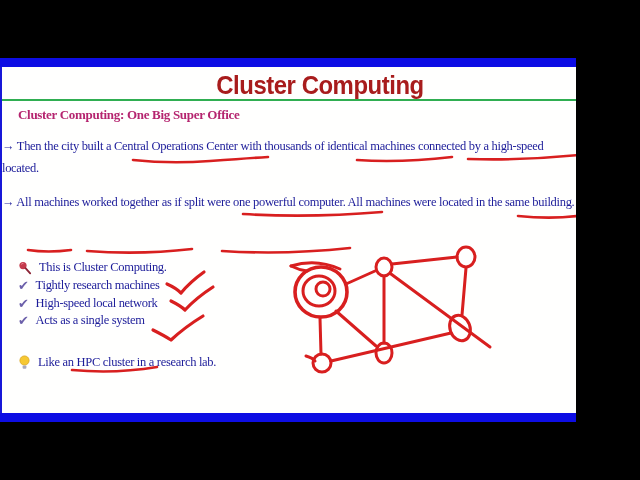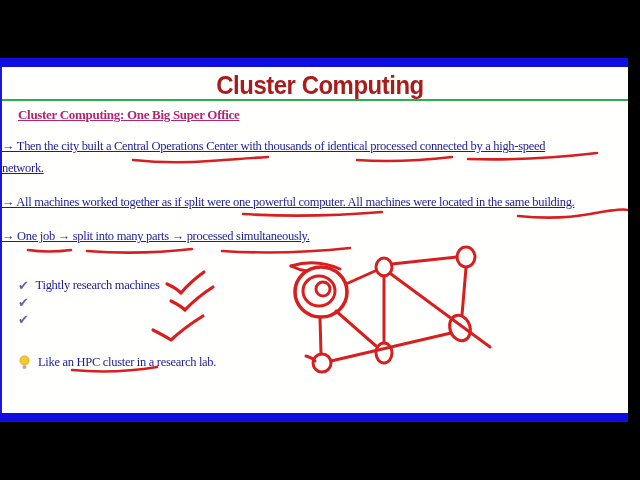--- a/index.html
+++ b/index.html
@@ -1,34 +1,34 @@
 <!DOCTYPE html>
 <html><head>
 <meta charset="utf-8">
 <style>
   html,body{margin:0;padding:0;}
   body{width:640px;height:480px;background:#000;font-family:"Liberation Serif","DejaVu Serif",serif;}
-  #stage{position:relative;width:628px;height:480px;overflow:hidden;background:#000;}
+  #stage{position:relative;width:576px;height:480px;overflow:hidden;background:#000;}
 
   .bar-black{position:absolute;left:0;width:640px;background:#000;}
   #top-black{top:0;height:57px;}
   #bottom-black{top:422px;height:58px;}
   .bar-blue{position:absolute;left:0;width:640px;height:9px;}
   #top-blue{top:58px;}
   #bottom-blue{top:413px;}
 
   #content{position:absolute;top:67px;left:0;width:640px;height:346px;background:#fffffe;
            border-left:2px solid #1818d8;border-right:2px solid #1818d8;box-sizing:border-box;}
 
   #page-title{position:absolute;top:3px;left:0;width:636px;text-align:center;
               font-family:"Liberation Sans","DejaVu Sans",sans-serif;font-weight:700;
               font-size:26px;letter-spacing:-0.5px;transform:scaleX(0.92);}
   #green-divider{position:absolute;top:32px;left:0;width:636px;height:2px;background:#2fae51;}
 
-  .line{position:absolute;white-space:nowrap;font-size:12.5px;letter-spacing:-0.3px;color:#1c1c99;text-decoration:underline;}
+  .line{position:absolute;white-space:nowrap;font-size:12.5px;letter-spacing:-0.3px;color:#1c1c99;}
   #subtitle{top:40px;left:16px;font-weight:600;font-size:13px;}
 
   .row{position:absolute;left:16px;display:flex;align-items:center;gap:7px;
        white-space:nowrap;font-size:12.5px;letter-spacing:-0.3px;color:#1c1c99;}
   .row .glyph{font-family:"DejaVu Sans",sans-serif;font-size:13px;line-height:13px;}
   .icon-svg{display:block;}
 
   #ink-overlay{position:absolute;top:0;left:0;width:640px;height:480px;pointer-events:none;}
   #ink-overlay path,#ink-overlay ellipse,#ink-overlay line{fill:none;stroke:#d81f1f;stroke-linecap:round;stroke-linejoin:round;}
   .underline-stroke{stroke-width:2.6px;}
@@ -44,34 +44,43 @@
   <div id="top-blue" class="bar-blue" style="background:#0d0de4"></div>
   <div id="bottom-blue" class="bar-blue" style="background:#0d0de4"></div>
   <div id="bottom-black" class="bar-black"></div>
 
   <div id="content">
     <div id="page-title" style="color:#a81c1c">Cluster Computing</div>
     <div id="green-divider"></div>
 
     <div id="subtitle" class="line" style="color:#b5256f">Cluster Computing: One Big Super Office</div>
 
-    <div class="line" style="top:72px">→ Then the city built a Central Operations Center with thousands of identical processed connected by a high-speed</div>
-    <div class="line" style="top:94px">network.</div>
+    <div class="line" style="top:72px">→ Then the city built a Central Operations Center with thousands of identical machines connected by a high-speed</div>
+    <div class="line" style="top:94px">located.</div>
     <div class="line" style="top:128px">→ All machines worked together as if split were one powerful computer. All machines were located in the same building.</div>
-    <div class="line" style="top:162px">→ One job → split into many parts → processed simultaneously.</div>
 
+    <div class="row" style="top:193px">
+      <svg class="icon-svg" width="14" height="14" viewBox="0 0 14 14">
+        <circle cx="5" cy="4.6" r="3.6" fill="#c43a4c"></circle>
+        <path d="M3.2,3.4 A2,2 0 0 1 5.4,2.6" stroke="#e98f9b" stroke-width="1" fill="none"></path>
+        <path d="M7.5,7.2 L12.2,12.4" stroke="#8c2435" stroke-width="1.8" fill="none" stroke-linecap="round"></path>
+      </svg>
+      <span>This is Cluster Computing.</span>
+    </div>
     <div class="row" style="top:211px">
       <span class="glyph" style="color:#6c60aa">✔</span>
       <span>Tightly research machines</span>
     </div>
     <div class="row" style="top:229px">
       <span class="glyph" style="color:#6c60aa">✔</span>
+      <span>High-speed local network</span>
     </div>
     <div class="row" style="top:246px">
       <span class="glyph" style="color:#6c60aa">✔</span>
+      <span>Acts as a single system</span>
     </div>
 
     <div class="row" style="top:288px">
       <svg class="icon-svg" width="13" height="15" viewBox="0 0 13 15">
         <circle cx="6.5" cy="5.5" r="4.6" fill="#f6c832" stroke="#d9a41f" stroke-width="0.8"></circle>
         <rect x="4.6" y="10.4" width="3.8" height="3.4" rx="1" fill="#a9a9bc"></rect>
       </svg>
       <span>Like an HPC cluster in a research lab.</span>
     </div>
   </div>

